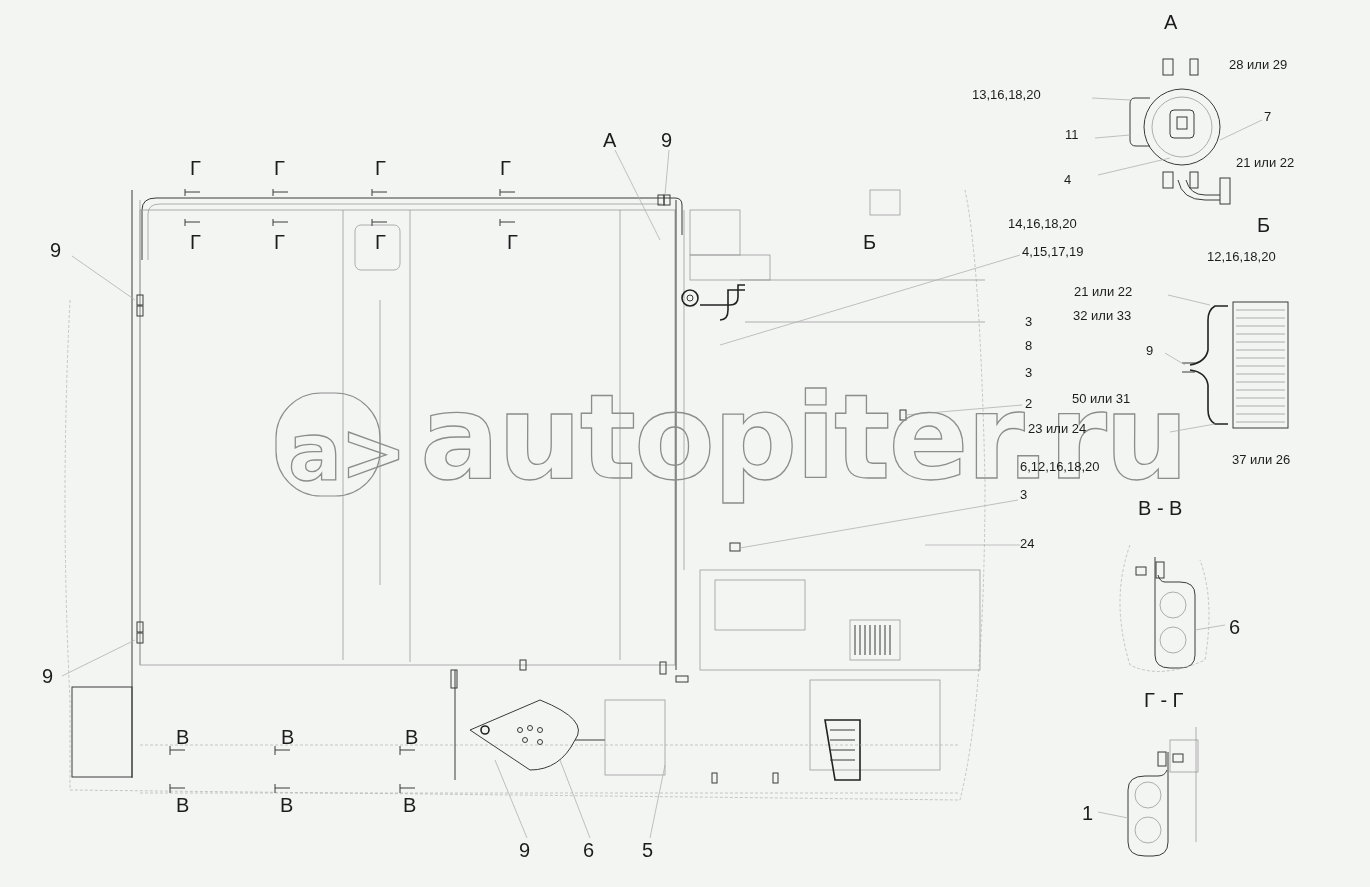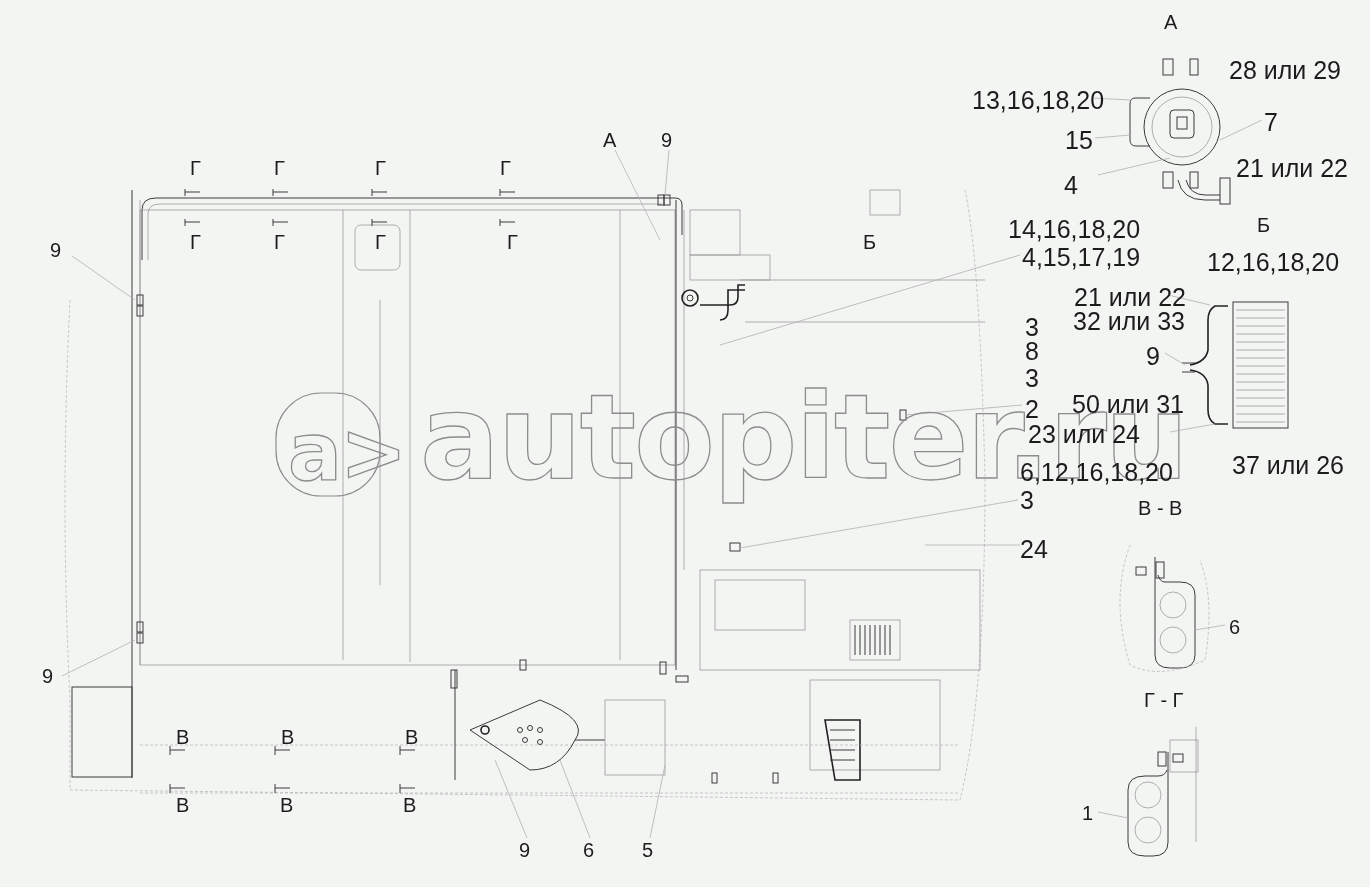--- a/index.html
+++ b/index.html
@@ -1,18 +1,18 @@
 <!DOCTYPE html>
 <html><head>
 <meta charset="utf-8">
 <style>
   html,body{margin:0;padding:0;background:#f3f5f3;}
   #stage{position:relative;width:1370px;height:887px;overflow:hidden;background:#f3f5f3;font-family:"Liberation Sans",sans-serif;color:#1a1a1a;}
   svg{position:absolute;left:0;top:0;}
-  .lbl{position:absolute;font-size:25px;line-height:1;white-space:nowrap;color:#1c1c1c;}
+  .lbl{position:absolute;font-size:13px;line-height:1;white-space:nowrap;color:#1c1c1c;}
   .big{font-size:20px;}
   .ln{stroke:#3a3a3a;stroke-width:1;fill:none;}
   .lnl{stroke:#9a9a9a;stroke-width:0.8;fill:none;}
   .lnd{stroke:#b8b8b8;stroke-width:0.8;fill:none;stroke-dasharray:3 2;}
   .thick{stroke:#222;stroke-width:1.6;fill:none;}
   .lead{stroke:#b0b0b0;stroke-width:0.8;fill:none;}
   .wm{fill:none;stroke:#8d8d8d;stroke-width:1.2;}
   .wmtext{font-family:"DejaVu Sans",sans-serif;font-weight:bold;font-size:118px;fill:none;stroke:#8d8d8d;stroke-width:1.3;letter-spacing:-2px;}
 </style>
 </head>
@@ -240,21 +240,21 @@
   <span class="lbl big" style="left:176px;top:727px">В</span>
   <span class="lbl big" style="left:176px;top:795px">В</span>
   <span class="lbl big" style="left:281px;top:727px">В</span>
   <span class="lbl big" style="left:280px;top:795px">В</span>
   <span class="lbl big" style="left:405px;top:727px">В</span>
   <span class="lbl big" style="left:403px;top:795px">В</span>
 
   <span class="lbl big" style="left:1164px;top:12px">А</span>
   <span class="lbl" style="left:1229px;top:58px">28 или 29</span>
   <span class="lbl" style="left:972px;top:88px">13,16,18,20</span>
-  <span class="lbl" style="left:1065px;top:128px">15</span>
+  <span class="lbl" style="left:1065px;top:128px">11</span>
   <span class="lbl" style="left:1264px;top:110px">7</span>
   <span class="lbl" style="left:1064px;top:173px">4</span>
   <span class="lbl" style="left:1236px;top:156px">21 или 22</span>
 
   <span class="lbl big" style="left:1257px;top:215px">Б</span>
   <span class="lbl" style="left:1207px;top:250px">12,16,18,20</span>
   <span class="lbl" style="left:1074px;top:285px">21 или 22</span>
   <span class="lbl" style="left:1073px;top:309px">32 или 33</span>
   <span class="lbl" style="left:1146px;top:344px">9</span>
   <span class="lbl" style="left:1072px;top:392px">50 или 31</span>

